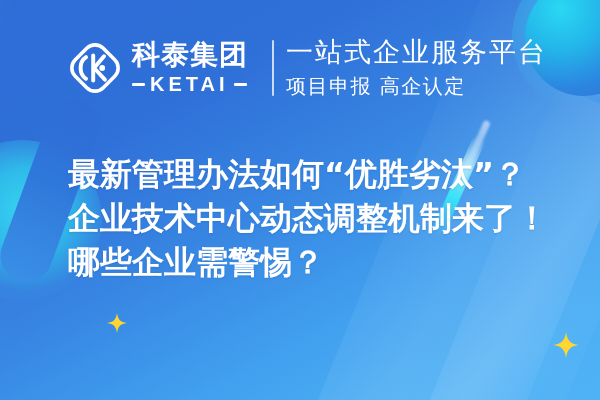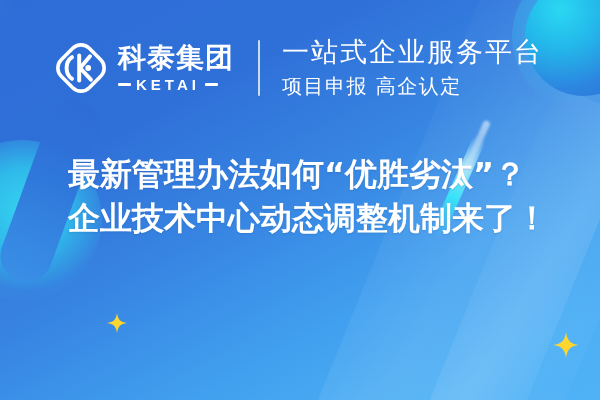--- a/index.html
+++ b/index.html
@@ -77,41 +77,41 @@
     filter:blur(.8px);
   }
 
   
   .sparkle{position:absolute;}
   .sparkle svg{display:block;}
 
   
   .header{
     position:absolute;left:0;top:0;width:544px;height:136px;
-    display:flex;align-items:center;
+    display:flex;align-items:center;padding-left:14px;
   }
   .logo-block{
     display:flex;align-items:center;margin-left:54px;
   }
   .logo-mark{width:54px;height:54px;flex:none;}
   .logo-words{margin-left:10px;display:flex;flex-direction:column;justify-content:center;}
   .logo-cn{
     color:#ffffff;font-size:28px;font-weight:bold;letter-spacing:1px;line-height:1.05;
     font-family:"DejaVu Sans","Liberation Sans",sans-serif;
   }
   .logo-en-row{display:flex;align-items:center;margin-top:3px;}
   .logo-dash{width:13px;height:3px;background:#fff;border-radius:1px;}
   .logo-en{
-    color:#ffffff;font-size:15px;font-weight:bold;letter-spacing:4px;margin:0 5px;
+    color:#ffffff;font-size:20px;font-weight:bold;letter-spacing:4px;margin:0 5px;
     font-family:"Liberation Sans",sans-serif;
   }
   .divider{
     width:2px;height:56px;background:rgba(255,255,255,.75);margin-left:24px;border-radius:1px;
   }
-  .tagline{margin-left:22px;display:flex;flex-direction:column;}
+  .tagline{margin-left:12px;display:flex;flex-direction:column;}
   .tag-main{
     color:#ffffff;font-size:27px;letter-spacing:2px;line-height:1.18;
     font-family:"DejaVu Sans","Liberation Sans",sans-serif;
   }
   .tag-sub{
     color:#ffffff;font-size:20px;letter-spacing:1.5px;margin-top:6px;
     font-family:"DejaVu Sans","Liberation Sans",sans-serif;
   }
 
   
@@ -186,15 +186,16 @@
     <div class="tagline">
       <span class="tag-main">一站式企业服务平台</span>
       <span class="tag-sub">项目申报 高企认定</span>
     </div>
 
   </div>
 
   <div class="headline">
     <div class="headline-line">最新管理办法如何“优胜劣汰”？</div>
     <div class="headline-line">企业技术中心动态调整机制来了！</div>
+    <div class="headline-line">哪些企业需警惕？</div>
   </div>
 
 </div>
 
 </body></html>

